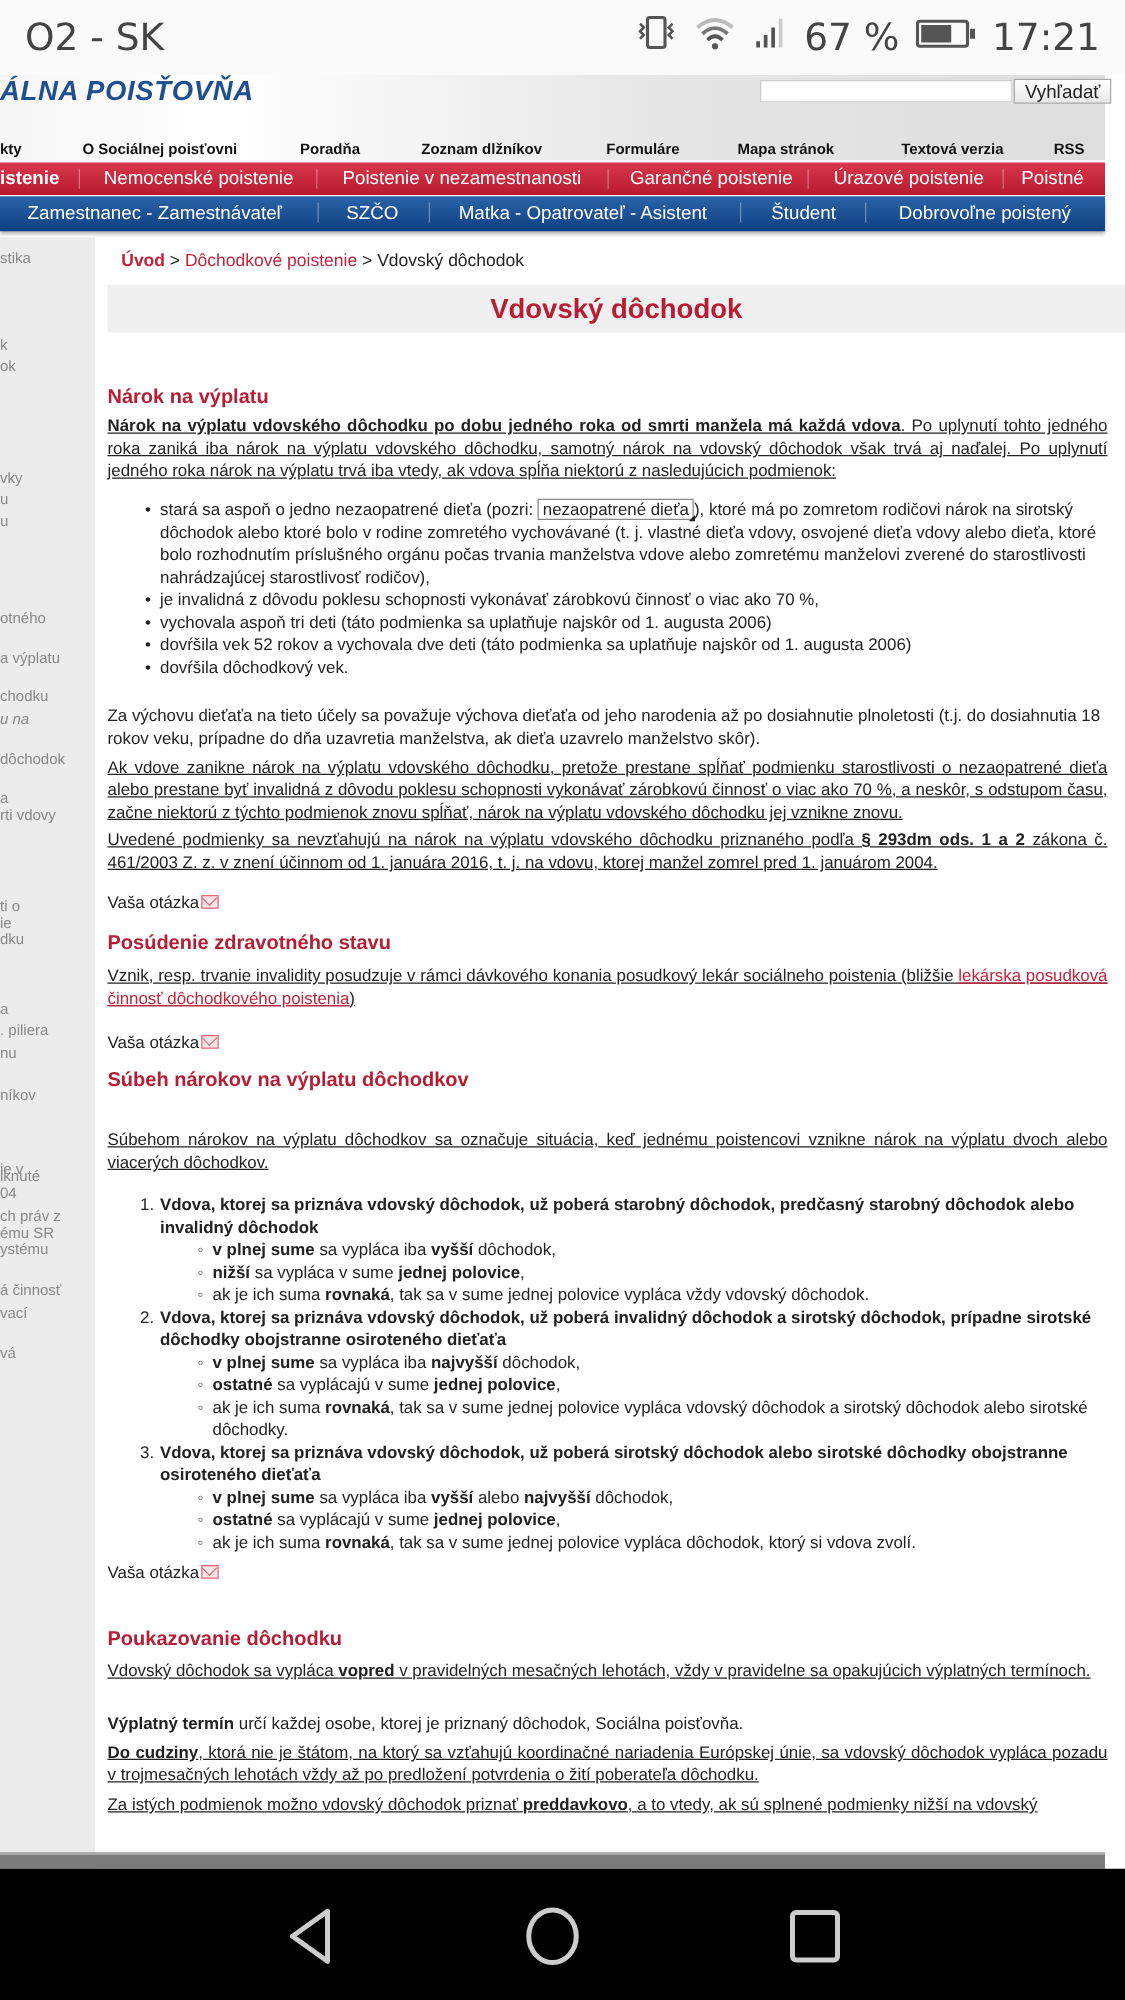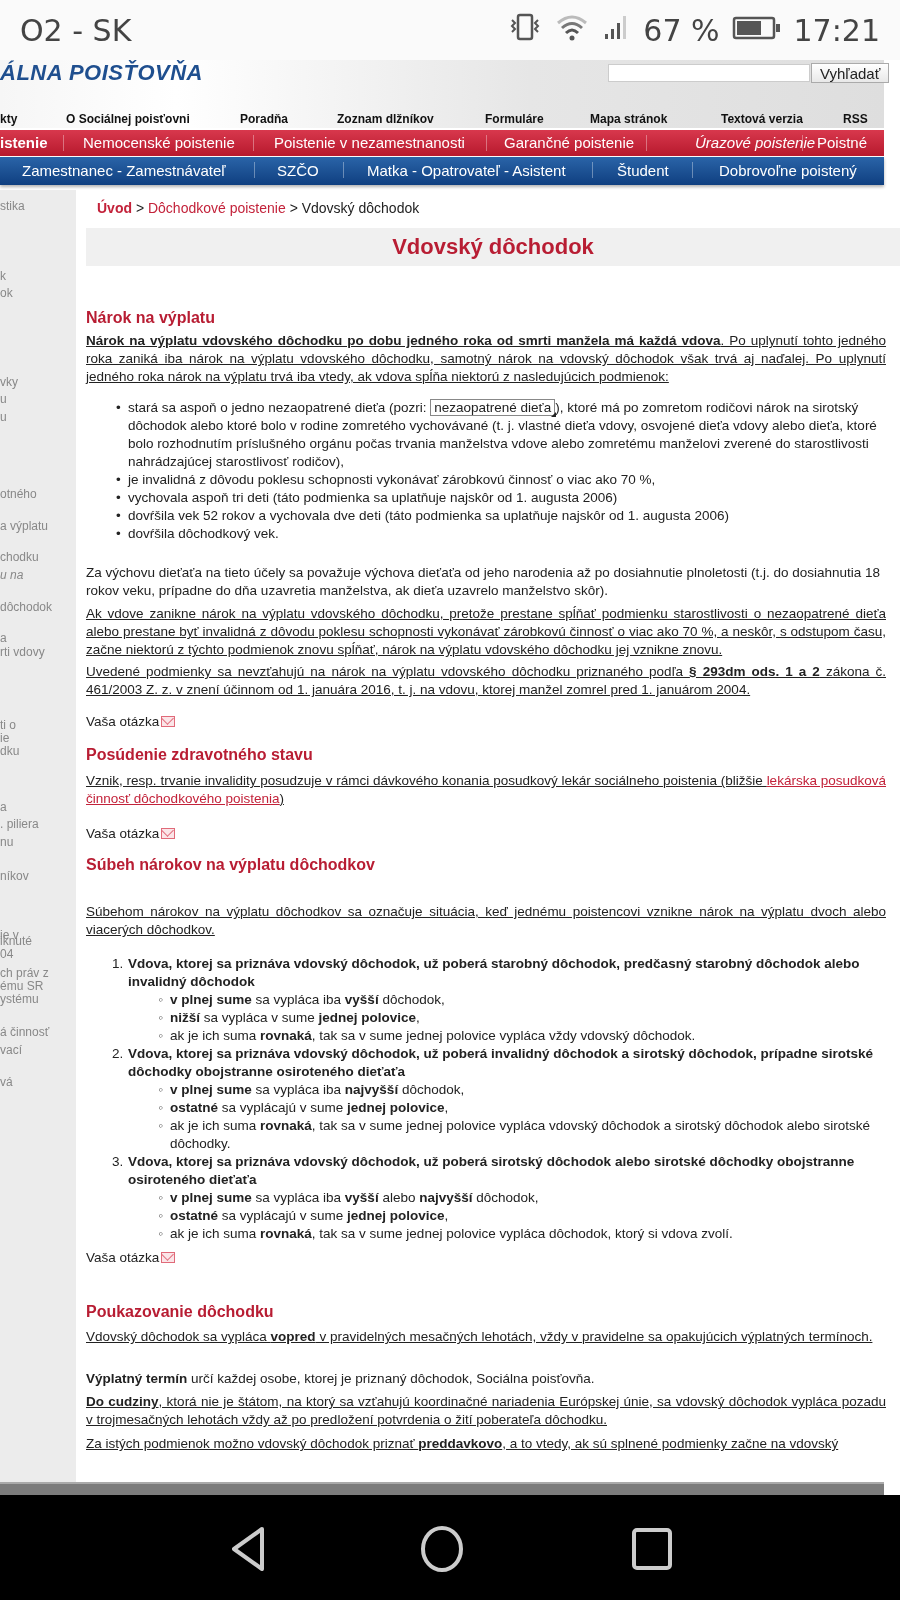--- a/index.html
+++ b/index.html
@@ -130,21 +130,21 @@
 
   <div class="rednav">
     <span style="left:0;font-weight:bold;">istenie</span>
     <i class="sep" style="left:63px;"></i>
     <span style="left:83px;">Nemocenské poistenie</span>
     <i class="sep" style="left:253px;"></i>
     <span style="left:274px;">Poistenie v nezamestnanosti</span>
     <i class="sep" style="left:486px;"></i>
     <span style="left:504px;">Garančné poistenie</span>
     <i class="sep" style="left:646px;"></i>
-    <span style="left:695px;font-style:italic;">Úrazové poistenie</span>
+    <span style="left:667px;">Úrazové poistenie</span>
     <i class="sep" style="left:802px;"></i>
     <span style="left:817px;">Poistné</span>
   </div>
 
   <div class="bluenav">
     <span style="left:22px;">Zamestnanec - Zamestnávateľ</span>
     <i class="sep" style="left:254px;"></i>
     <span style="left:277px;">SZČO</span>
     <i class="sep" style="left:343px;"></i>
     <span style="left:367px;">Matka - Opatrovateľ - Asistent</span>
@@ -263,21 +263,21 @@
     <div class="body-text just" style="top:1138px;">
       <span>Vdovský dôchodok sa vypláca </span><b>vopred</b><span> v pravidelných mesačných lehotách, vždy v pravidelne sa opakujúcich výplatných termínoch.</span>
     </div>
     <div class="body-text" style="top:1180px;">
       <b>Výplatný termín</b><span> určí každej osobe, ktorej je priznaný dôchodok, Sociálna poisťovňa.</span>
     </div>
     <div class="body-text just" style="top:1203px;">
       <b>Do cudziny</b><span>, ktorá nie je štátom, na ktorý sa vzťahujú koordinačné nariadenia Európskej únie, sa vdovský dôchodok vypláca pozadu v trojmesačných lehotách vždy až po predložení potvrdenia o žití poberateľa dôchodku.</span>
     </div>
     <div class="body-text just" style="top:1245px; white-space:nowrap; overflow:hidden; height:18px;">
-      <span>Za istých podmienok možno vdovský dôchodok priznať </span><b>preddavkovo</b><span>, a to vtedy, ak sú splnené podmienky začne na vdovský</span>
+      <span>Za istých podmienok možno vdovský dôchodok priznať </span><b>preddavkovo</b><span>, a to vtedy, ak sú splnené podmienky nižší na vdovský</span>
     </div>
   </div>
 
   <div class="footer">
     <span class="ftxt">Copyright © Sociálna poisťovňa, ústredie, Ul. 29. augusta č. 8 - 10, 813 63 Bratislava 1</span>
   </div>
 </div>
 
 <div class="navbar">
   <span class="nb" style="left:226px;">

